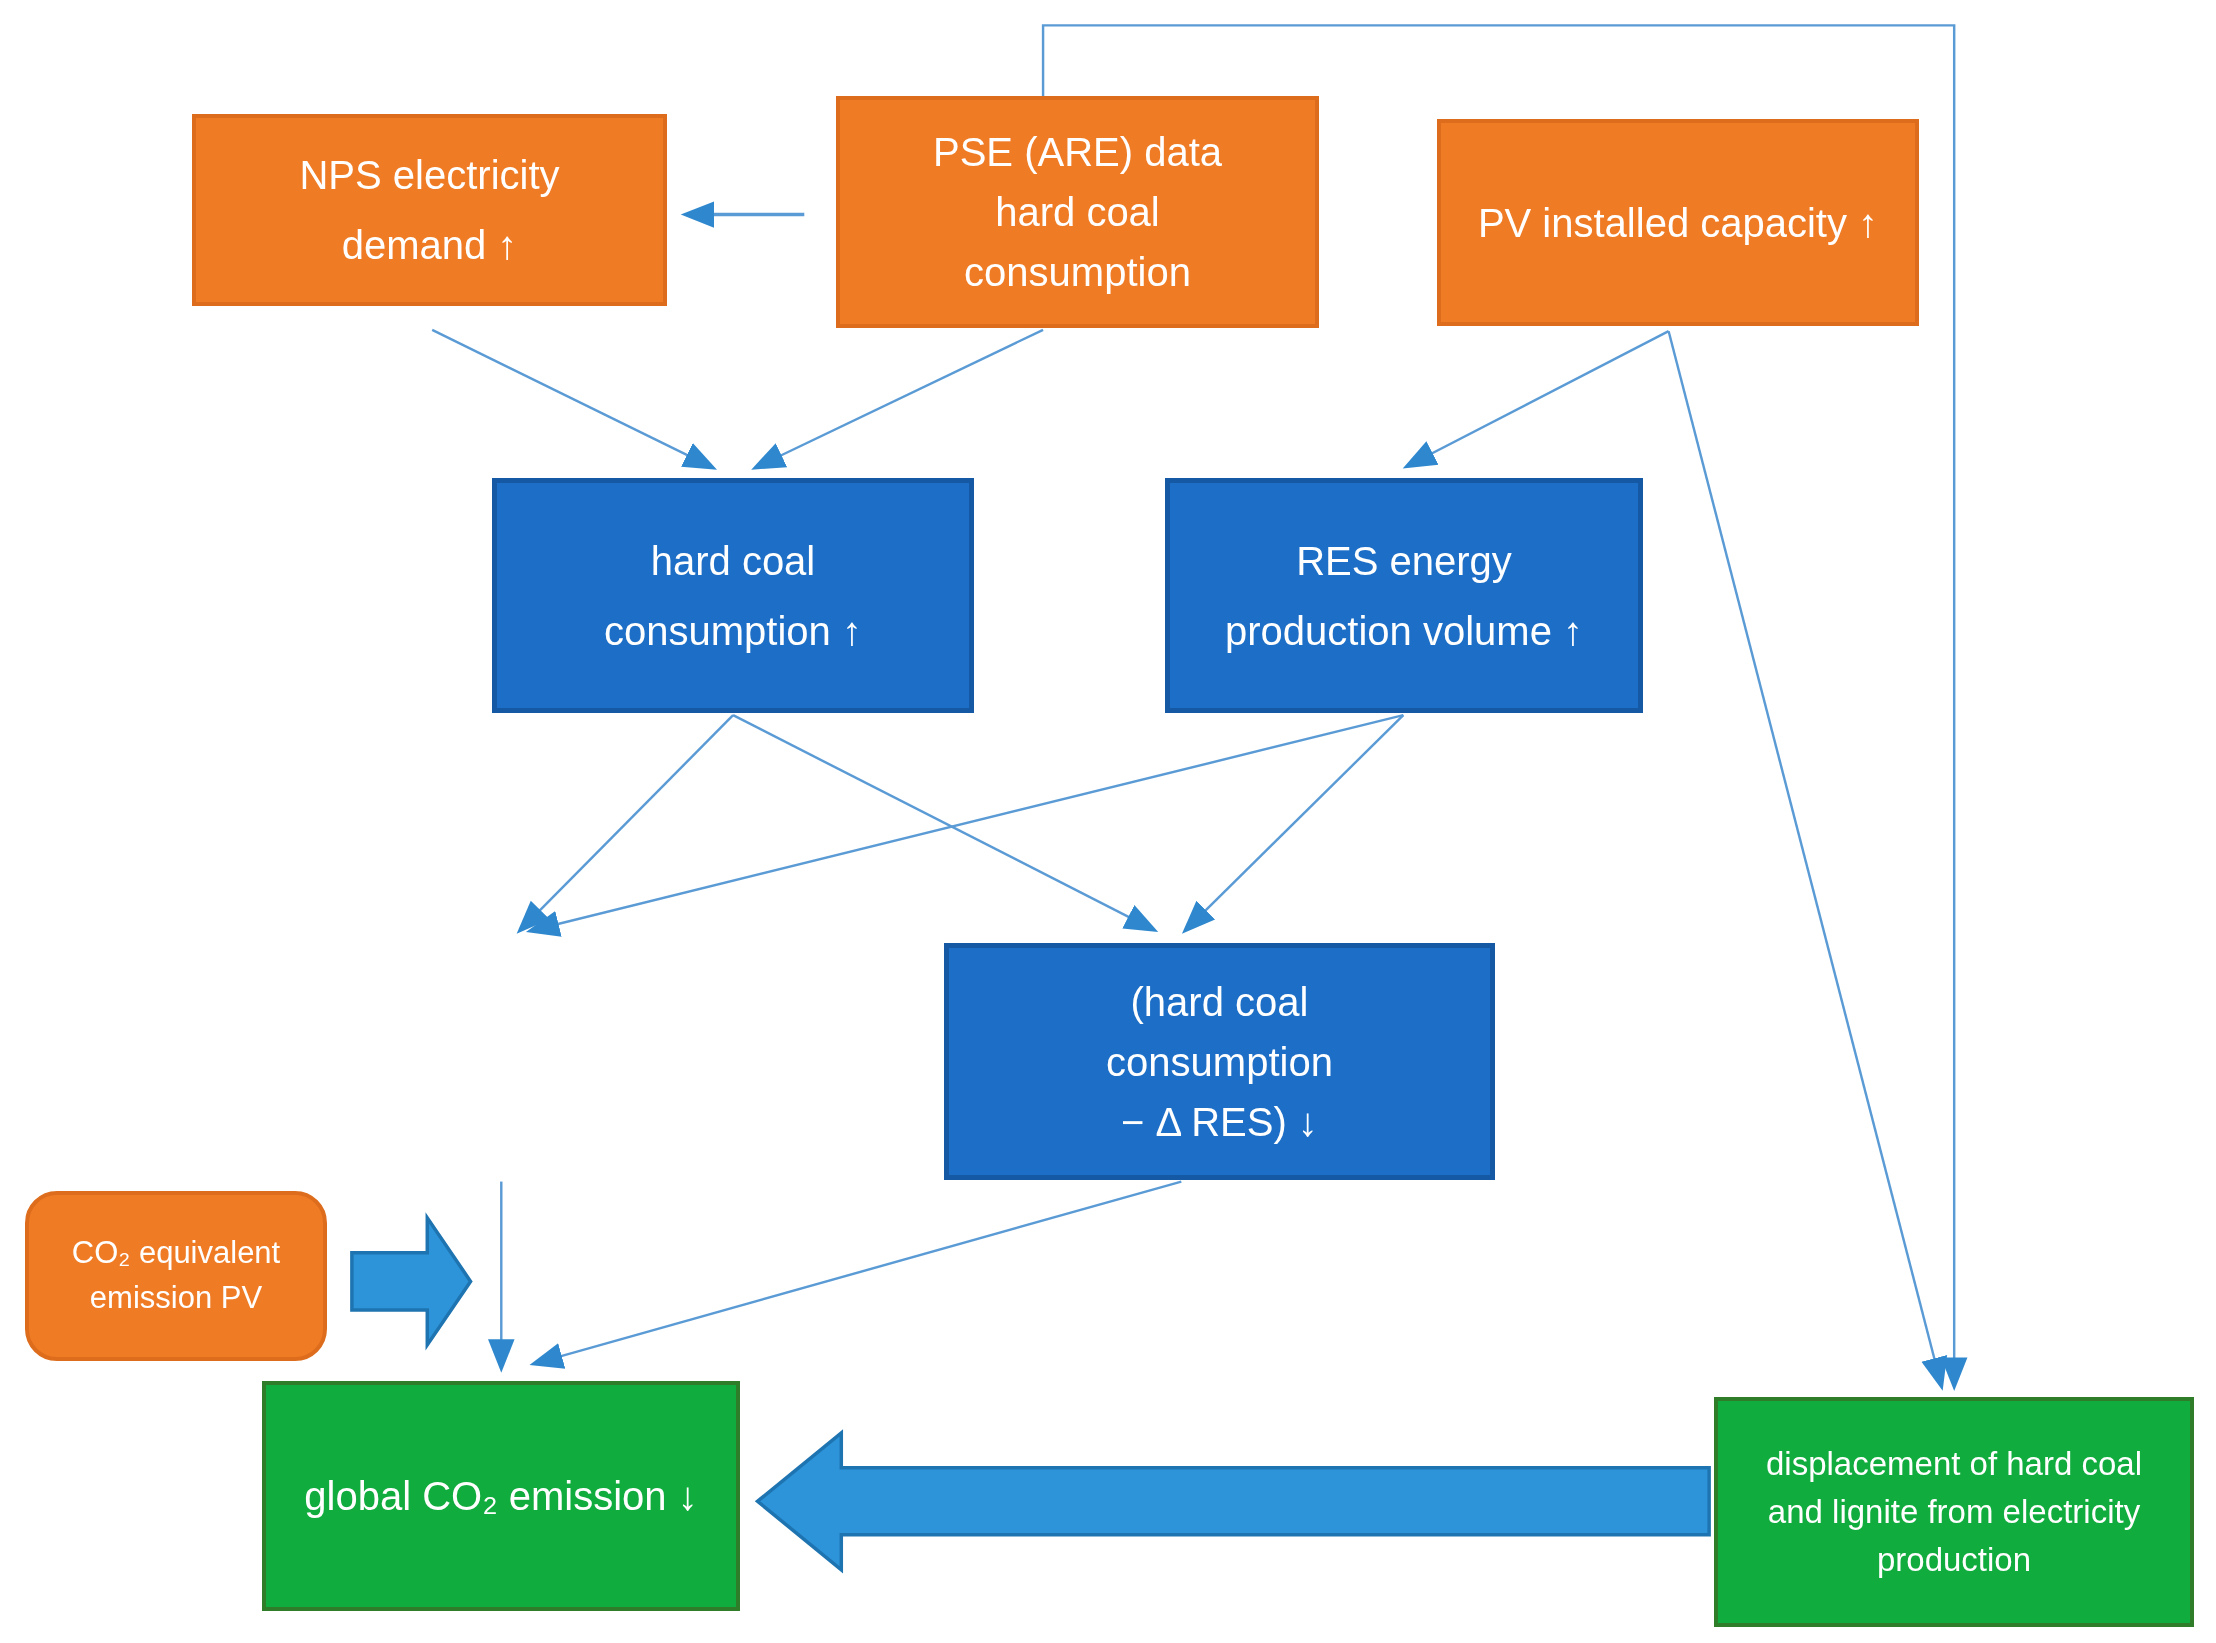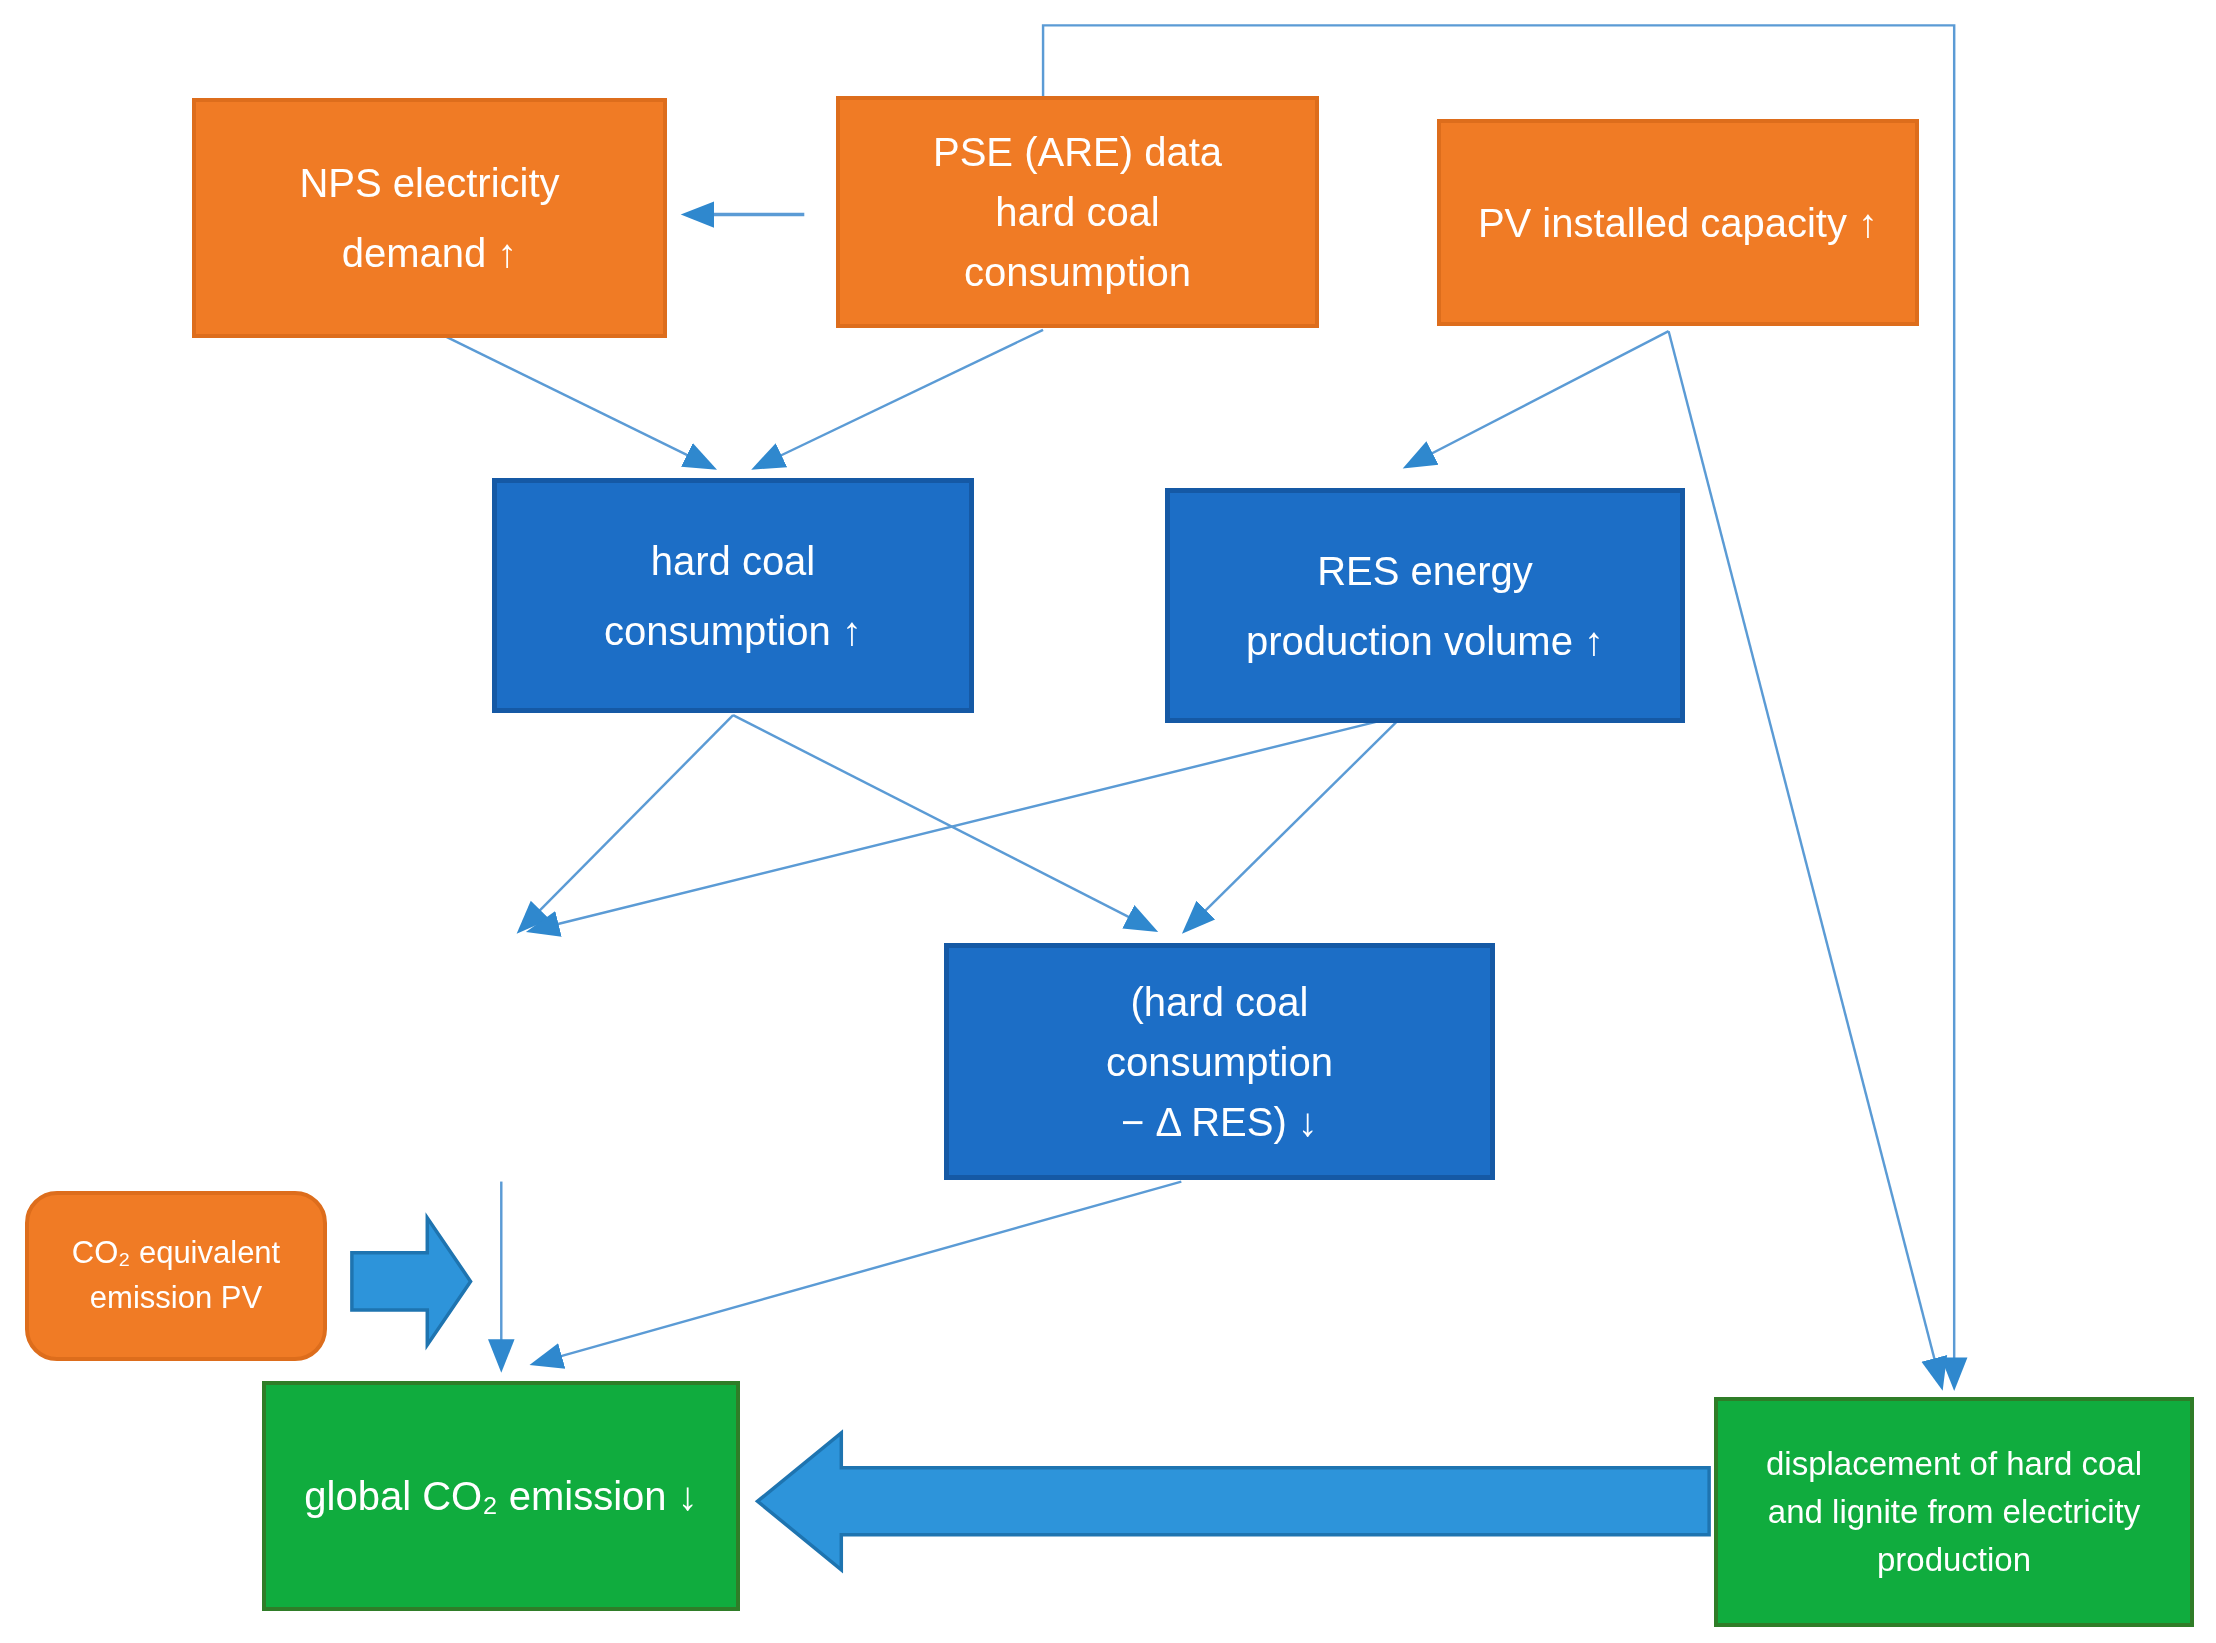--- a/index.html
+++ b/index.html
@@ -25,25 +25,25 @@
   .box.orange{background:var(--orange_fill);border:4.9px solid var(--orange_border);}
   .box.blue{background:var(--blue_fill);border:5.6px solid var(--blue_border);}
   .box.green{background:var(--green_fill);border:4.9px solid var(--green_border);}
   .box.rounded{border-radius:32px;}
   .lbl-lg{font-size:40px;line-height:1.75;}
   .lbl-lg-tight{font-size:40px;line-height:1.5;}
   .lbl-md{font-size:33px;line-height:1.45;}
   .lbl-sm{font-size:31px;line-height:1.45;}
 
   
-  #box-nps{left:192px;top:98px;width:475px;height:240px;}
+  #box-nps{left:192px;top:114px;width:475px;height:192px;}
   #box-pse{left:804px;top:96px;width:483px;height:232px;margin-left:32px;}
   #box-pv{left:1437px;top:101px;width:482px;height:207px;margin-top:18px;}
   #box-hardcoal{left:492px;top:478px;width:482px;height:235px;}
-  #box-res{left:1165px;top:488px;width:520px;height:235px;}
+  #box-res{left:1165px;top:478px;width:478px;height:235px;}
   #box-share{left:262px;top:943px;width:478px;height:237px;}
   #box-delta{left:944px;top:943px;width:551px;height:237px;}
   #box-co2eq{left:25px;top:1191px;width:302px;height:170px;}
   #box-global{left:262px;top:1381px;width:478px;height:230px;}
   #box-displacement{left:1714px;top:1397px;width:480px;height:230px;}
 </style>
 </head>
 <body>
 
 <div class="canvas">

